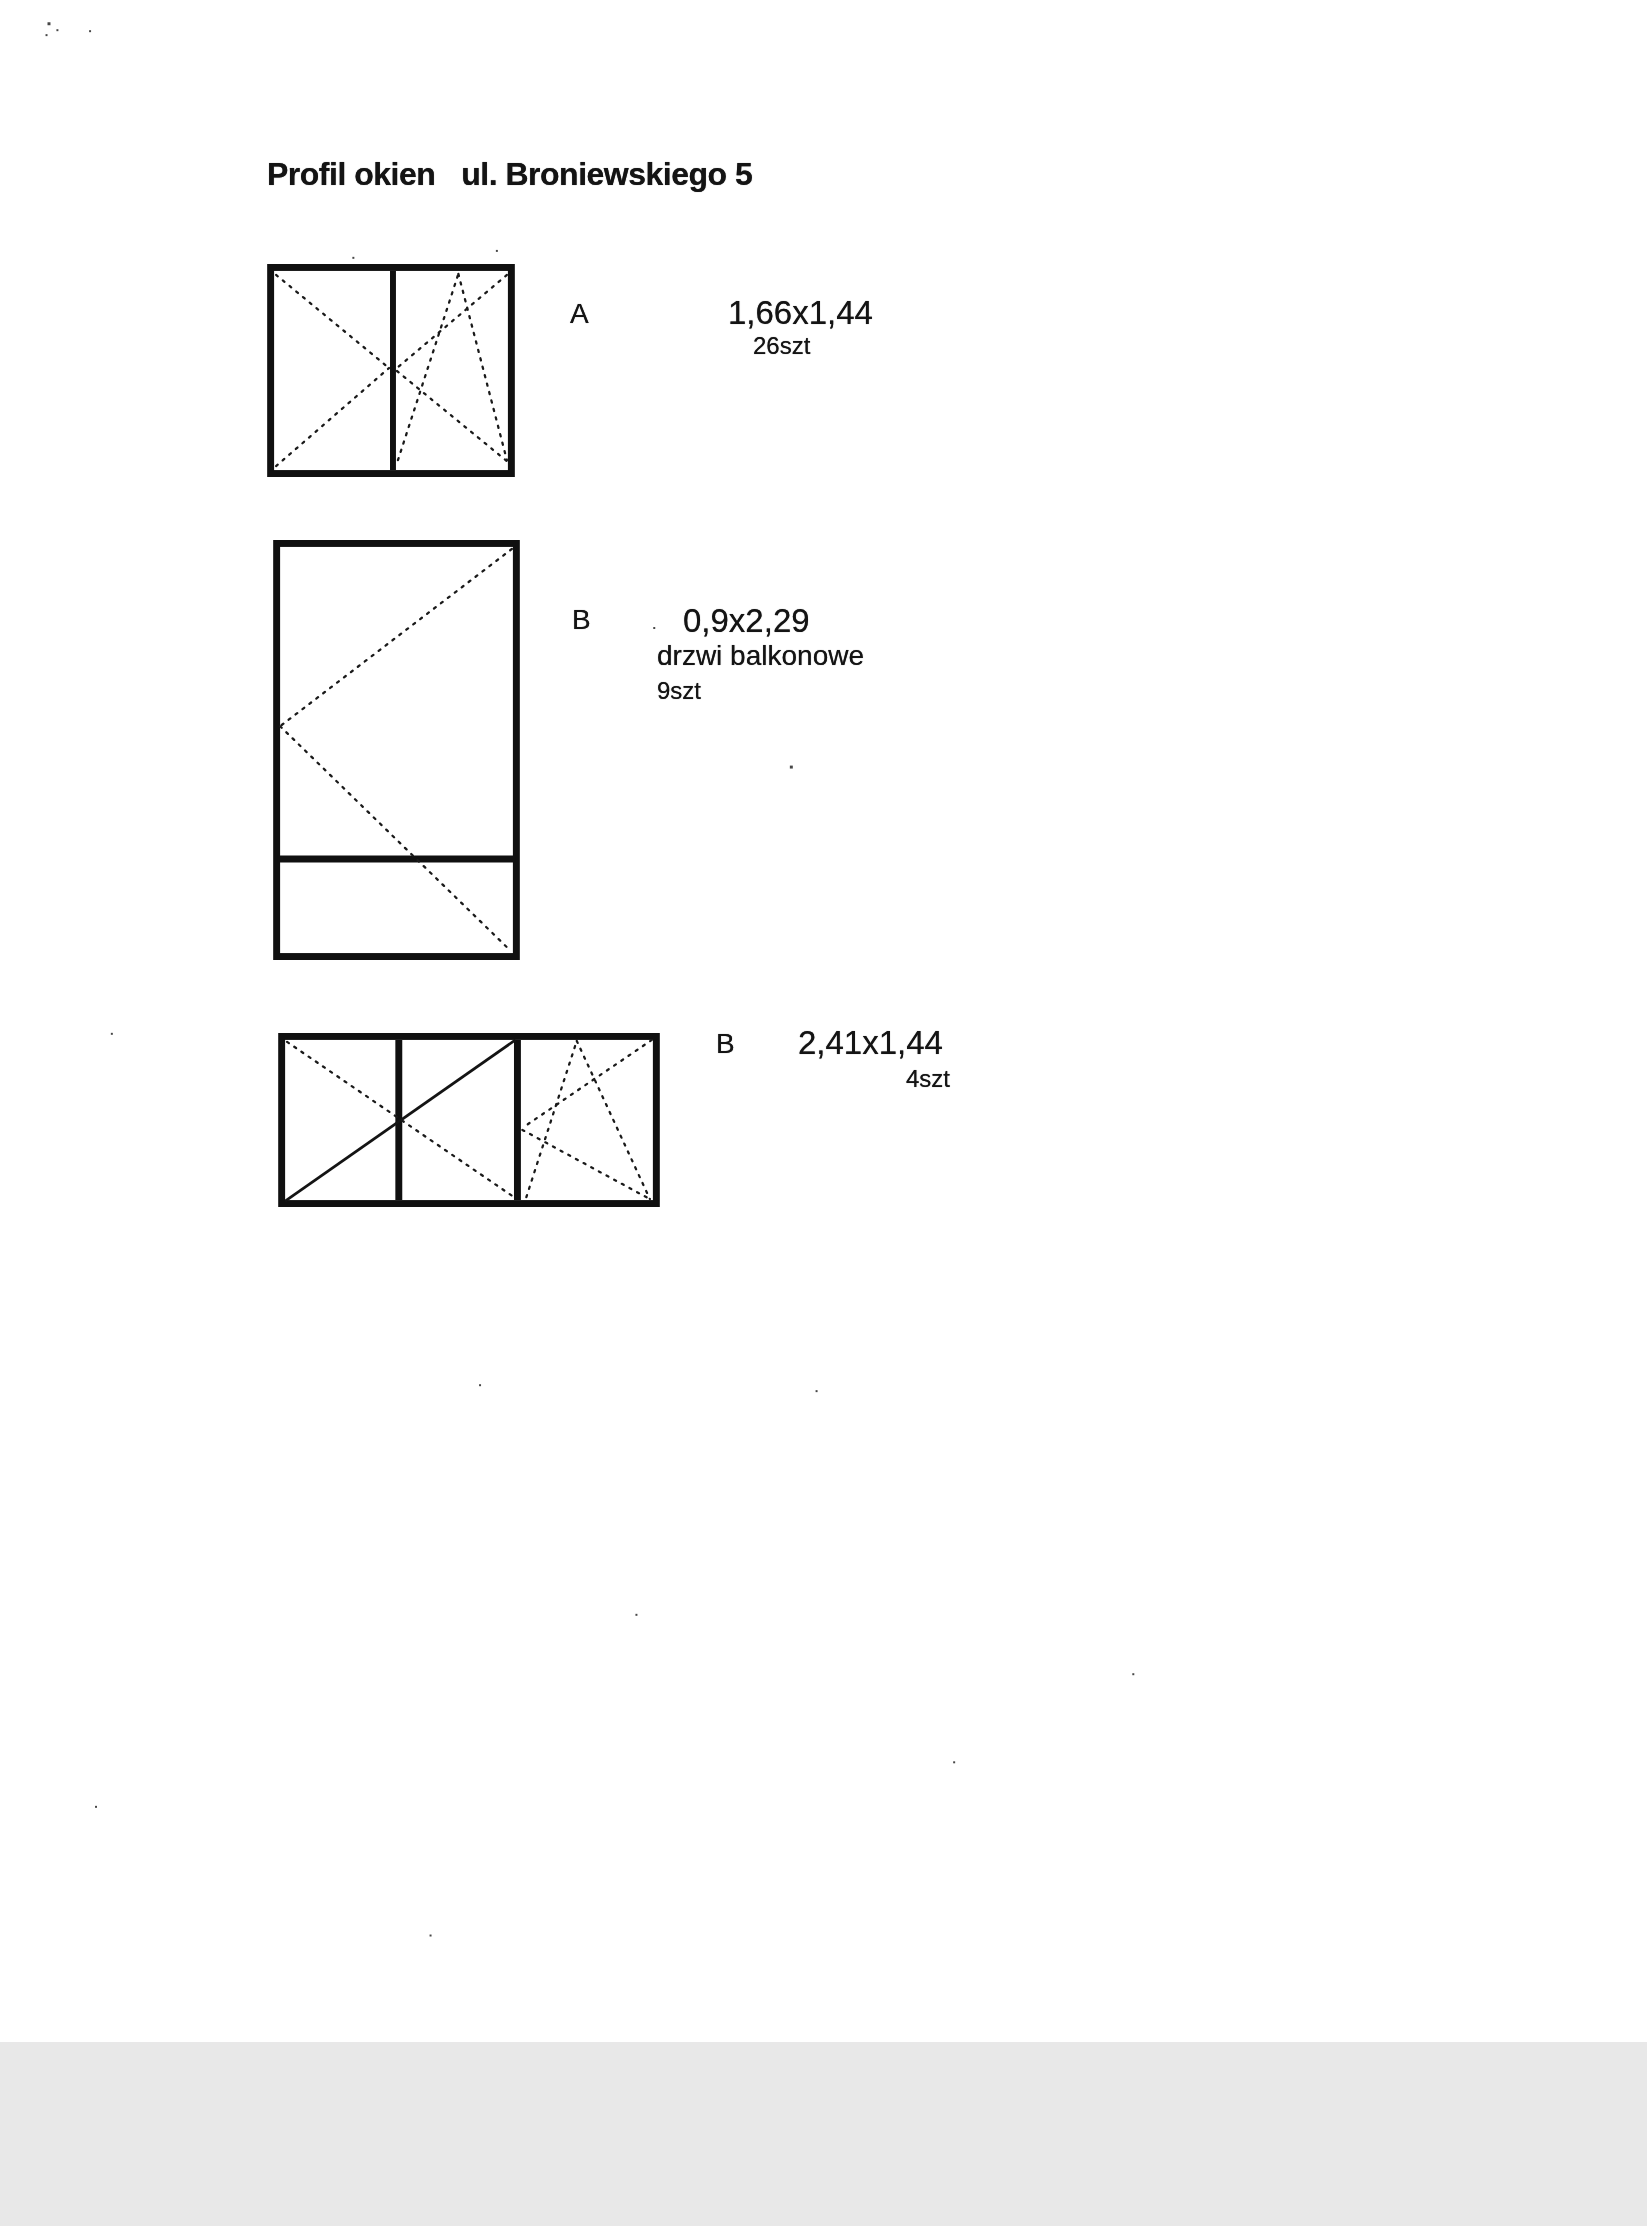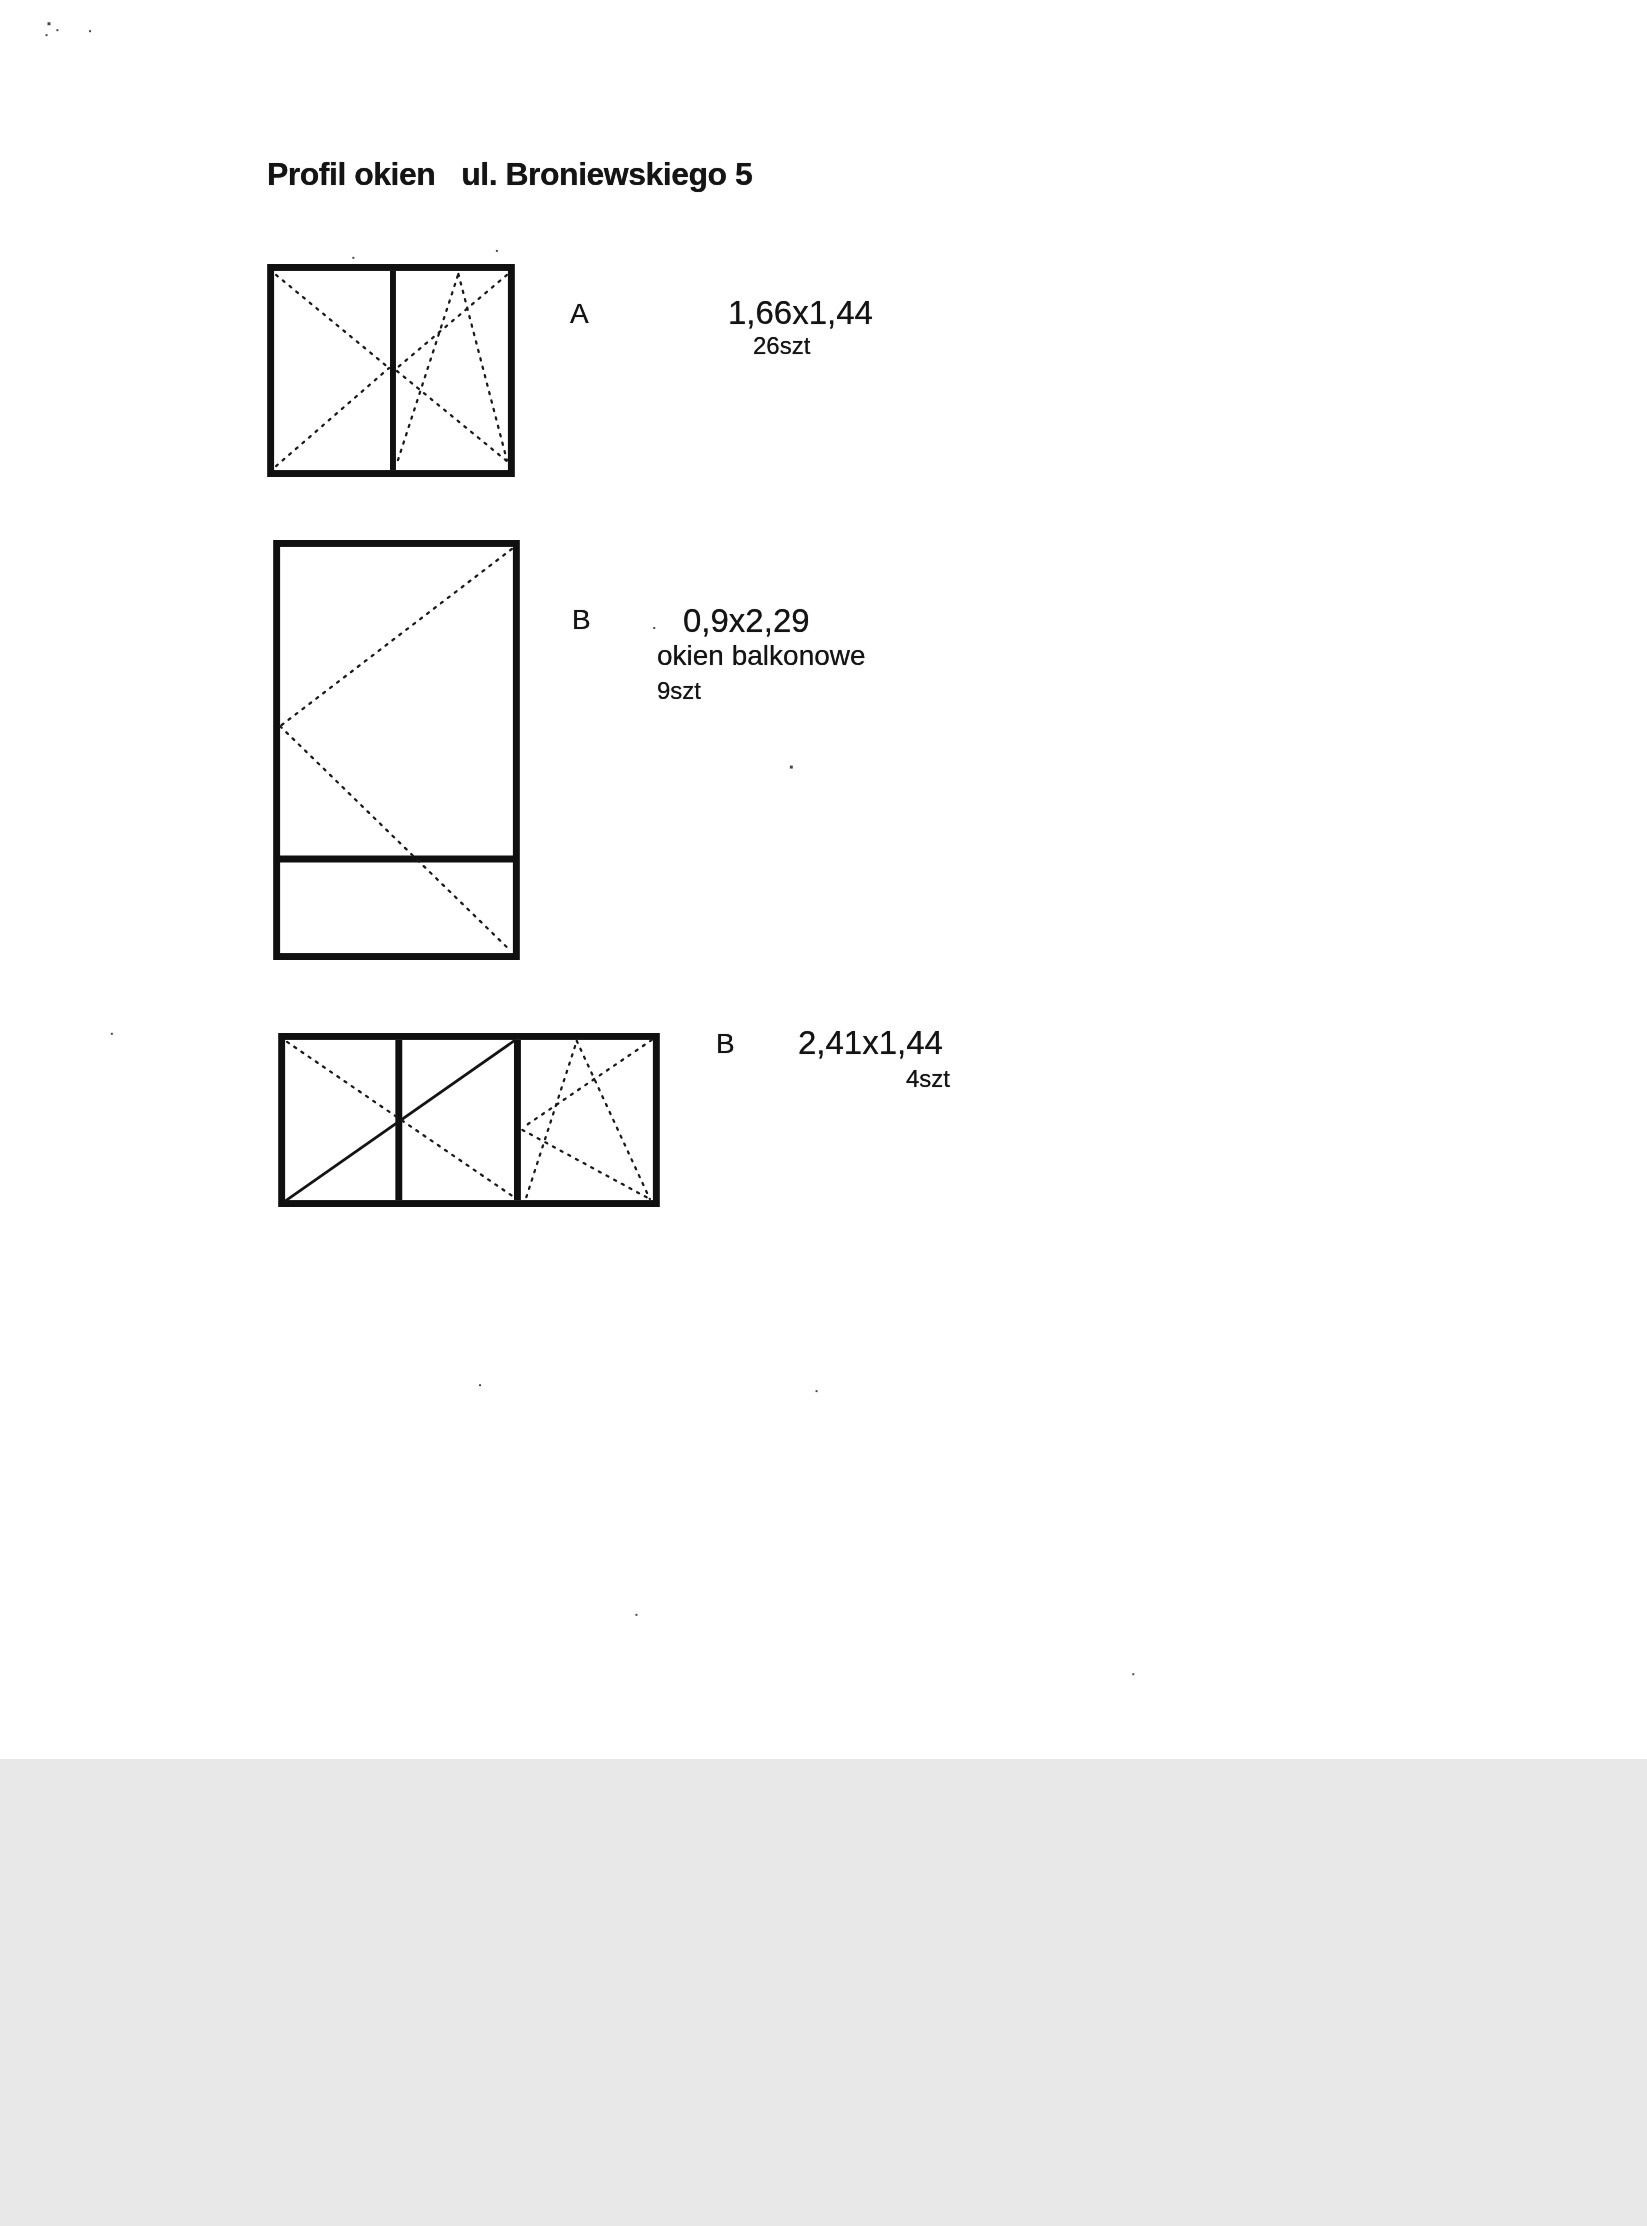--- a/index.html
+++ b/index.html
@@ -1,18 +1,18 @@
 <!DOCTYPE html>
 <html><head>
 <meta charset="utf-8">
 <style>
   html,body{margin:0;padding:0;background:#e8e8e8;}
   .page{
     position:relative;
-    width:1647px;height:1759px;
+    width:1647px;height:2042px;
     background:#ffffff;
     overflow:hidden;
     font-family:"Liberation Sans", sans-serif;
     color:#121212;
   }
   .lbl{
     position:absolute;
     line-height:1;
     white-space:nowrap;
     color:#141414;
@@ -71,21 +71,21 @@
   <svg class="diagram" style="left:273px;top:540px;" width="247" height="420" viewBox="0 0 249 424">
     <rect class="frame" x="3.5" y="3.5" width="242" height="417" stroke-width="7"></rect>
     <line class="mullion" x1="4" y1="322" x2="245" y2="322" stroke-width="7"></line>
     <g>
       <path class="dot" d="M241,9 L7,188"></path>
       <path class="dot" d="M7,188 L240,415"></path>
     </g>
   </svg>
   <div class="lbl t-letter" style="left:572px;top:606px;">B</div>
   <div class="lbl t-dims" style="left:683px;top:604px;">0,9x2,29</div>
-  <div class="lbl t-note" style="left:657px;top:642px;">okien balkonowe</div>
+  <div class="lbl t-note" style="left:657px;top:642px;">drzwi balkonowe</div>
   <div class="lbl t-qty" style="left:657px;top:679px;">9szt</div>
 
   <svg class="diagram" style="left:278px;top:1033px;" width="382" height="174" viewBox="0 0 386 176">
     <rect class="frame" x="3.5" y="3.5" width="379" height="169" stroke-width="7"></rect>
     <line class="mullion" x1="122" y1="7" x2="122" y2="169" stroke-width="7"></line>
     <line class="mullion" x1="242" y1="7" x2="242" y2="169" stroke-width="7"></line>
     <g>
       <path class="solid" d="M7,170 L240,7"></path>
       <path class="dot" d="M9,9 L240,167"></path>
     </g>

